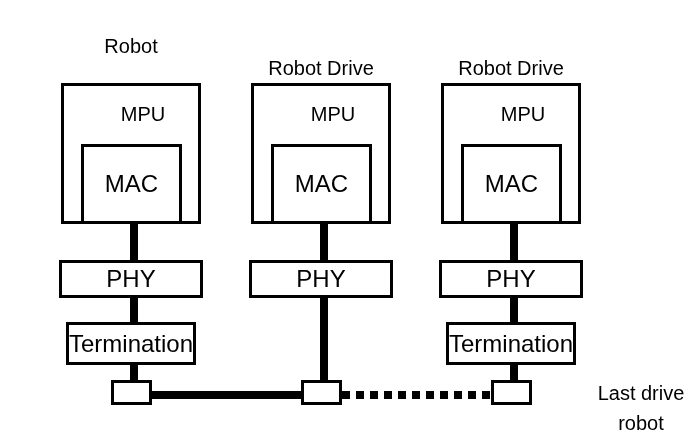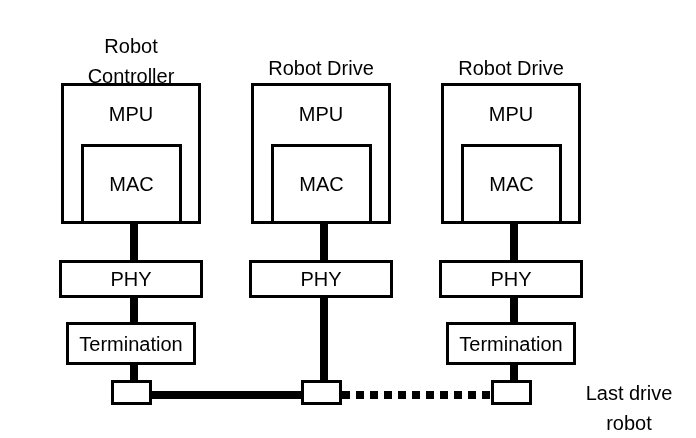--- a/index.html
+++ b/index.html
@@ -19,21 +19,21 @@
   .box {
     position: absolute;
     border: 3px solid var(--stroke);
     background: var(--bg);
     display: flex;
     align-items: center;
     justify-content: center;
   }
   .box.hollow { background: transparent; }
   .txt {
-    font-size: 20px;
+    font-size: 24px;
     line-height: 22px;
     color: var(--stroke);
     white-space: nowrap;
   }
   .title {
     position: absolute;
     text-align: center;
     font-size: 20px;
     line-height: 22px;
   }
@@ -50,30 +50,30 @@
   .hline-dashed {
     position: absolute;
     height: 2px;
     background: repeating-linear-gradient(to right, var(--stroke) 0 8px, transparent 8px 14px);
   }
   .label-center {
     position: absolute;
     text-align: center;
     font-size: 20px;
     line-height: 22px;
+    margin-left: 12px;
   }
 </style>
 </head>
 <body>
 
 <div class="canvas">
 
   <div class="title" style="left:53px; top:19px; width:140px;">
     <div>Robot</div>
-    <div>Controller</div>
   </div>
 
   <div class="box hollow" style="left:53px; top:75px; width:140px; height:141px;"></div>
   <div class="label-center" style="left:53px; top:91px; width:140px;">MPU</div>
 
   <div class="box" style="left:73px; top:136px; width:101px; height:80px;">
     <span class="txt">MAC</span>
   </div>
 
   <div class="vline" style="left:122px; top:216px; height:36px;"></div>

